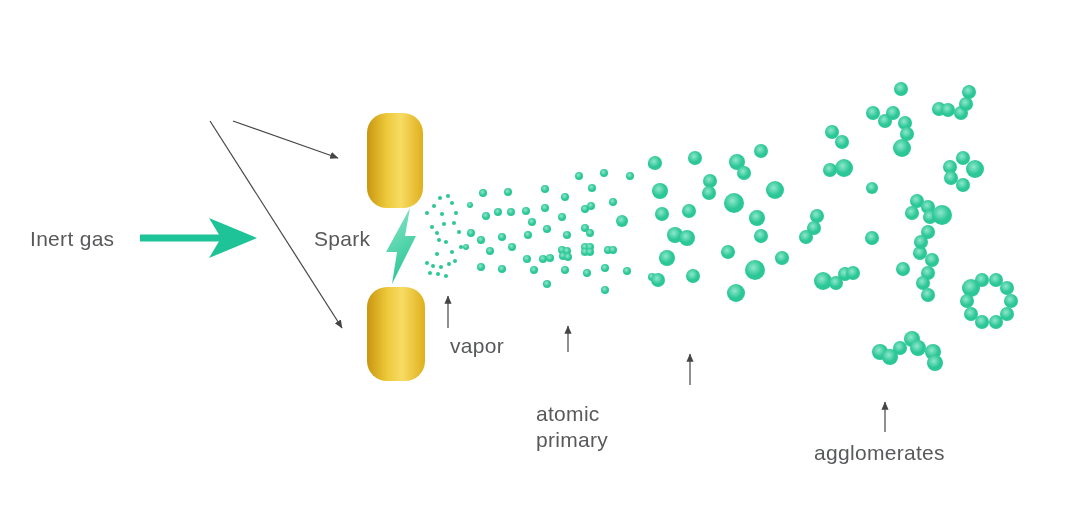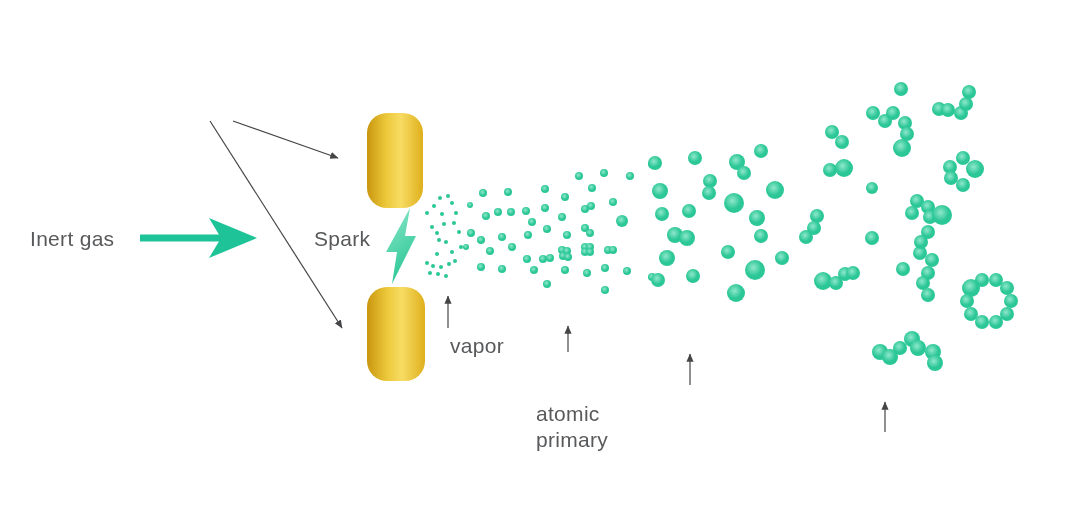--- a/index.html
+++ b/index.html
@@ -242,14 +242,15 @@
       </g>
   </svg>
 
   <div class="lbl lbl-inert-gas">Inert gas</div>
   <div class="lbl lbl-spark">Spark</div>
   <div class="lbl lbl-vapor">vapor</div>
   <div class="lbl lbl-atomic">
     <div>atomic</div>
     <div>primary</div>
   </div>
+  <div class="lbl lbl-agglomerates">agglomerates</div>
 
 </div>
 
 </body></html>

